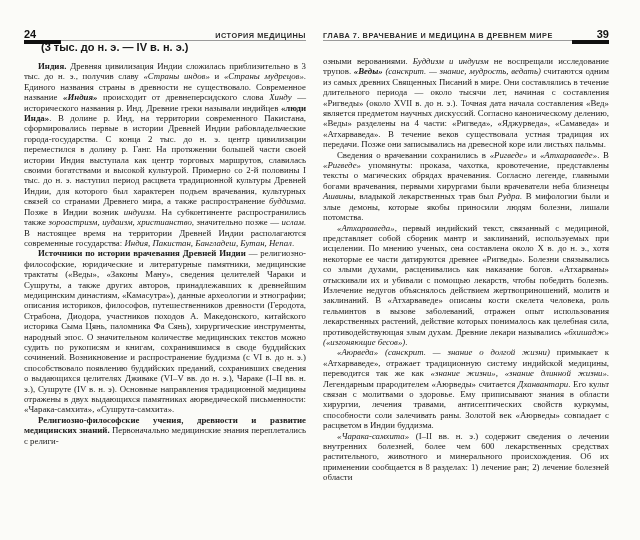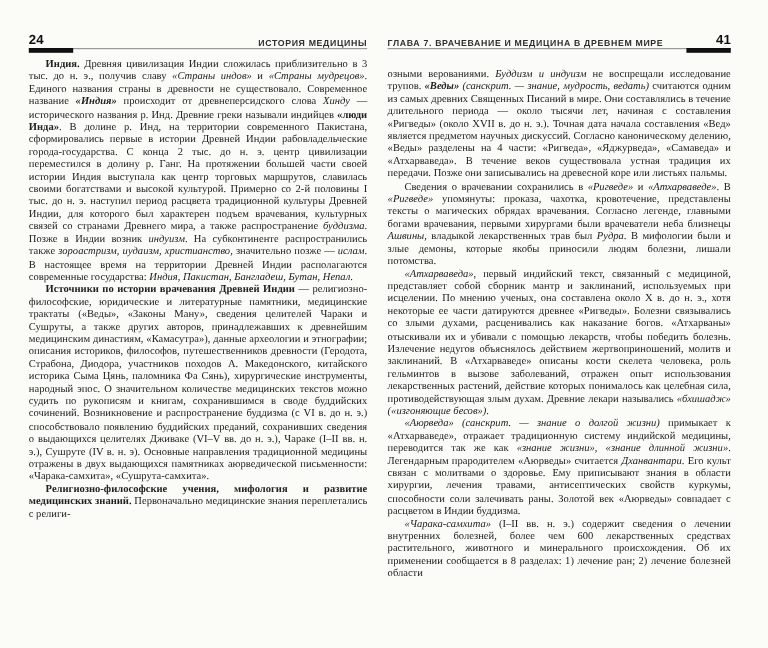--- a/index.html
+++ b/index.html
@@ -85,31 +85,32 @@
 </style>
 </head>
 <body>
 
 <div class="page left">
   <div class="page-header">
     <span class="pagenum">24</span>
     <span class="runhead">ИСТОРИЯ  МЕДИЦИНЫ</span>
     <span class="numbar at-left"></span>
   </div>
+  <div class="subtitle">(3 тыс. до н. э. — IV в. н. э.)</div>
   <div class="bodytext">
     <p class="para indent"><span style="font-weight: bold;">Индия. </span><span>Древняя цивилизация Индии сложилась приблизительно в 3 тыс. до н. э., получив славу </span><span style="font-style: italic;">«Страны индов»</span><span> и </span><span style="font-style: italic;">«Страны мудрецов»</span><span>. Единого названия страны в древности не существовало. Современное название </span><span style="font-weight: bold; font-style: italic;">«Индия»</span><span> происходит от древнеперсидского слова </span><span style="font-style: italic;">Хинду</span><span> — исторического названия р. Инд. Древние греки называли индийцев </span><span style="font-weight: bold;">«люди Инда»</span><span>. В долине р. Инд, на территории современного Пакистана, сформировались первые в истории Древней Индии рабовладельческие города-государства. С конца 2 тыс. до н. э. центр цивилизации переместился в долину р. Ганг. На протяжении большей части своей истории Индия выступала как центр торговых маршрутов, славилась своими богатствами и высокой культурой. Примерно со 2-й половины I тыс. до н. э. наступил период расцвета традиционной культуры Древней Индии, для которого был характерен подъем врачевания, культурных связей со странами Древнего мира, а также распространение </span><span style="font-style: italic;">буддизма</span><span>. Позже в Индии возник </span><span style="font-style: italic;">индуизм</span><span>. На субконтиненте распространились также </span><span style="font-style: italic;">зороастризм, иудаизм, христианство</span><span>, значительно позже — </span><span style="font-style: italic;">ислам</span><span>. В настоящее время на территории Древней Индии располагаются современные государства: </span><span style="font-style: italic;">Индия, Пакистан, Бангладеш, Бутан, Непал</span><span>.</span></p>
     <p class="para indent"><span style="font-weight: bold;">Источники по истории врачевания Древней Индии</span><span> — религиозно-философские, юридические и литературные памятники, медицинские трактаты («Веды», «Законы Ману», сведения целителей Чараки и Сушруты, а также других авторов, принадлежавших к древнейшим медицинским династиям, «Камасутра»), данные археологии и этнографии; описания историков, философов, путешественников древности (Геродота, Страбона, Диодора, участников походов А. Македонского, китайского историка Сыма Цянь, паломника Фа Сянь), хирургические инструменты, народный эпос. О значительном количестве медицинских текстов можно судить по рукописям и книгам, сохранившимся в своде буддийских сочинений. Возникновение и распространение буддизма (с VI в. до н. э.) способствовало появлению буддийских преданий, сохранивших сведения о выдающихся целителях Дживаке (VI–V вв. до н. э.), Чараке (I–II вв. н. э.), Сушруте (IV в. н. э). Основные направления традиционной медицины отражены в двух выдающихся памятниках аюрведической письменности: «Чарака-самхита», «Сушрута-самхита».</span></p>
-    <p class="para indent"><span style="font-weight: bold;">Религиозно-философские учения, мифология и развитие медицинских знаний. </span><span>Первоначально медицинские знания переплетались с религи-</span></p>
+    <p class="para indent"><span style="font-weight: bold;">Религиозно-философские учения, древности и развитие медицинских знаний. </span><span>Первоначально медицинские знания переплетались с религи-</span></p>
   </div>
 </div>
 
 <div class="page right">
   <div class="page-header">
     <span class="runhead">ГЛАВА 7. ВРАЧЕВАНИЕ И МЕДИЦИНА В ДРЕВНЕМ МИРЕ</span>
-    <span class="pagenum">41</span>
+    <span class="pagenum">39</span>
     <span class="numbar at-right"></span>
   </div>
   <div class="bodytext">
     <p class="para"><span>озными верованиями. </span><span style="font-style: italic;">Буддизм и индуизм</span><span> не воспрещали исследование трупов. </span><span style="font-weight: bold; font-style: italic;">«Веды»</span><span style="font-style: italic;"> (санскрит. — знание, мудрость, ведать)</span><span> считаются одним из самых древних Священных Писаний в мире. Они составлялись в течение длительного периода — около тысячи лет, начиная с составления «Ригведы» (около XVII в. до н. э.). Точная дата начала составления «Вед» является предметом научных дискуссий. Согласно каноническому делению, «Веды» разделены на 4 части: «Ригведа», «Яджурведа», «Самаведа» и «Атхарваведа». В течение веков существовала устная традиция их передачи. Позже они записывались на древесной коре или листьях пальмы.</span></p>
     <p class="para indent"><span>Сведения о врачевании сохранились в </span><span style="font-style: italic;">«Ригведе»</span><span> и </span><span style="font-style: italic;">«Атхарваведе»</span><span>. В </span><span style="font-style: italic;">«Ригведе»</span><span> упомянуты: проказа, чахотка, кровотечение, представлены тексты о магических обрядах врачевания. Согласно легенде, главными богами врачевания, первыми хирургами были врачеватели неба близнецы </span><span style="font-style: italic;">Ашвины</span><span>, владыкой лекарственных трав был </span><span style="font-style: italic;">Рудра</span><span>. В мифологии были и злые демоны, которые якобы приносили людям болезни, лишали потомства.</span></p>
     <p class="para indent"><span style="font-style: italic;">«Атхарваведа»</span><span>, первый индийский текст, связанный с медициной, представляет собой сборник мантр и заклинаний, используемых при исцелении. По мнению ученых, она составлена около X в. до н. э., хотя некоторые ее части датируются древнее «Ригведы». Болезни связывались со злыми духами, расценивались как наказание богов. «Атхарваны» отыскивали их и убивали с помощью лекарств, чтобы победить болезнь. Излечение недугов объяснялось действием жертвоприношений, молитв и заклинаний. В «Атхарваведе» описаны кости скелета человека, роль гельминтов в вызове заболеваний, отражен опыт использования лекарственных растений, действие которых понималось как целебная сила, противодействующая злым духам. Древние лекари назывались </span><span style="font-style: italic;">«бхишадж» («изгоняющие бесов»)</span><span>.</span></p>
     <p class="para indent"><span style="font-style: italic;">«Аюрведа» (санскрит. — знание о долгой жизни)</span><span> примыкает к «Атхарваведе», отражает традиционную систему индийской медицины, переводится так же как </span><span style="font-style: italic;">«знание жизни», «знание длинной жизни»</span><span>. Легендарным прародителем «Аюрведы» считается </span><span style="font-style: italic;">Дханвантари</span><span>. Его культ связан с молитвами о здоровье. Ему приписывают знания в области хирургии, лечения травами, антисептических свойств куркумы, способности соли залечивать раны. Золотой век «Аюрведы» совпадает с расцветом в Индии буддизма.</span></p>
     <p class="para indent"><span style="font-style: italic;">«Чарака-самхита»</span><span> (I–II вв. н. э.) содержит сведения о лечении внутренних болезней, более чем 600 лекарственных средствах растительного, животного и минерального происхождения. Об их применении сообщается в 8 разделах: 1) лечение ран; 2) лечение болезней области</span></p>
   </div>
 </div>

